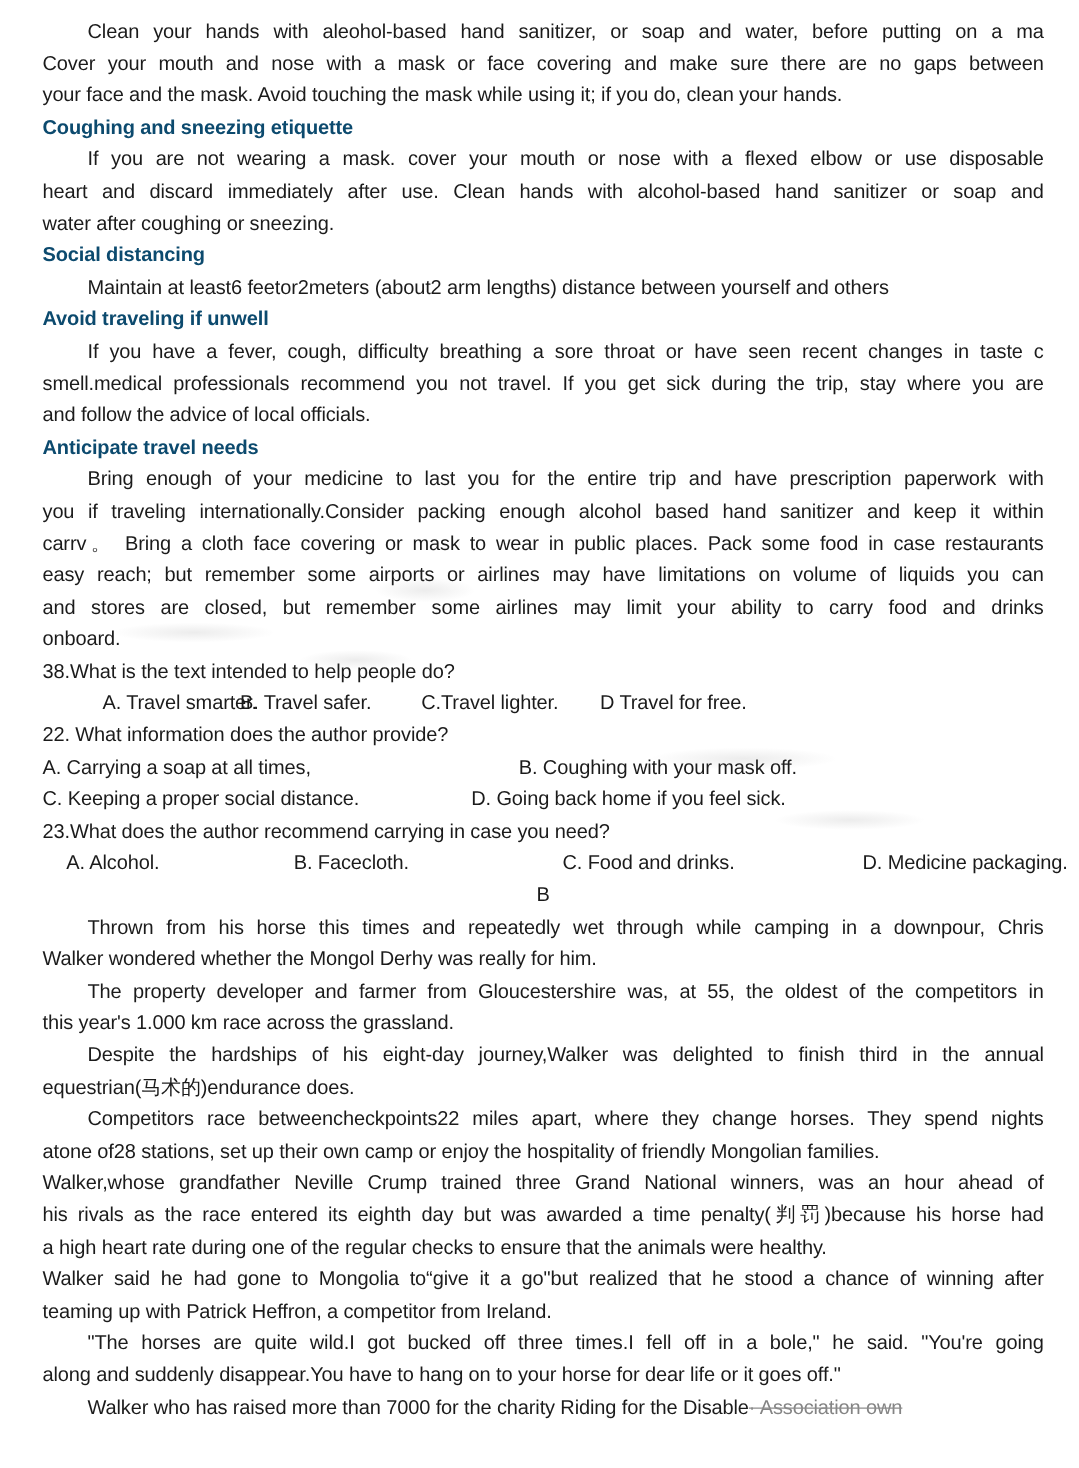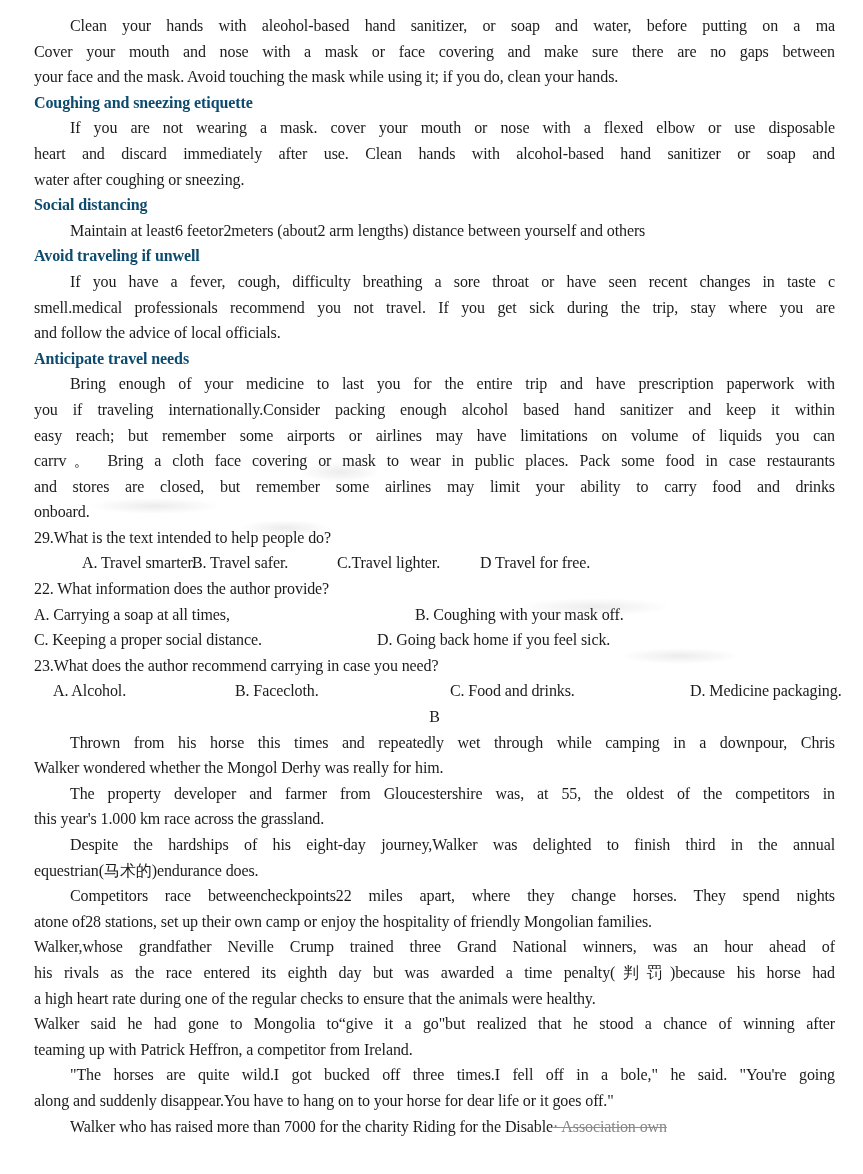--- a/index.html
+++ b/index.html
@@ -3,21 +3,21 @@
 <meta charset="utf-8">
 <style>
   * { box-sizing: border-box; }
   html, body { margin: 0; padding: 0; background: #ffffff; }
   .page {
     position: relative;
     width: 863px;
     height: 1174px;
     background: #ffffff;
     padding: 13px 28px 10px 34px;
-    font-family: Liberation Serif, serif;
+    font-family: Liberation Sans, sans-serif;
     font-size: 16px;
     line-height: 25.6px;
     letter-spacing: -0.1px;
     color: #1b1b1b;
     overflow: hidden;
   }
   .line { min-height: 25.6px; }
   .line.bold { font-weight: bold; color: #0c4a6e; }
   .line.indent { text-indent: 36px; }
   .line.justify { text-align: justify; text-align-last: justify; }
@@ -51,27 +51,27 @@
       <div class="line"><span>water after coughing or sneezing.</span></div>
       <div class="line bold"><span>Social distancing</span></div>
       <div class="line indent"><span>Maintain at least6 feetor2meters (about2 arm lengths) distance between yourself and others</span></div>
       <div class="line bold"><span>Avoid traveling if unwell</span></div>
       <div class="line indent justify"><span>If you have a fever, cough, difficulty breathing a sore throat or have seen recent changes in taste c</span></div>
       <div class="line justify"><span>smell.medical professionals recommend you not travel. If you get sick during the trip, stay where you are</span></div>
       <div class="line"><span>and follow the advice of local officials.</span></div>
       <div class="line bold"><span>Anticipate travel needs</span></div>
       <div class="line indent justify"><span>Bring enough of your medicine to last you for the entire trip and have prescription paperwork with</span></div>
       <div class="line justify"><span>you if traveling internationally.Consider packing enough alcohol based hand sanitizer and keep it within</span></div>
+      <div class="line justify"><span>carrv。 Bring a cloth face covering or mask to wear in public places. Pack some food in case restaurants</span></div>
       <div class="line justify"><span>easy reach; but remember some airports or airlines may have limitations on volume of liquids you can</span></div>
-      <div class="line justify"><span>carrv。 Bring a cloth face covering or mask to wear in public places. Pack some food in case restaurants</span></div>
       <div class="line justify"><span>and stores are closed, but remember some airlines may limit your ability to carry food and drinks</span></div>
       <div class="line"><span>onboard.</span></div>
     </section>
   <section id="questions">
-      <div class="line">29.What is the text intended to help people do?</div>
+      <div class="line">38.What is the text intended to help people do?</div>
       <div class="opt-row">
         <span class="opt" style="left: 16px; margin-left: 32px;">A. Travel smarter.</span>
         <span class="opt" style="left: 158px;">B. Travel safer.</span>
         <span class="opt" style="left: 303px;">C.Travel lighter.</span>
         <span class="opt" style="left: 446px;">D Travel for free.</span>
       </div>
       <div class="line">22. What information does the author provide?</div>
       <div class="opt-row">
         <span class="opt" style="left: 0px;">A. Carrying a soap at all times,</span>
         <span class="opt" style="left: 381px;">B. Coughing with your mask off.</span>

